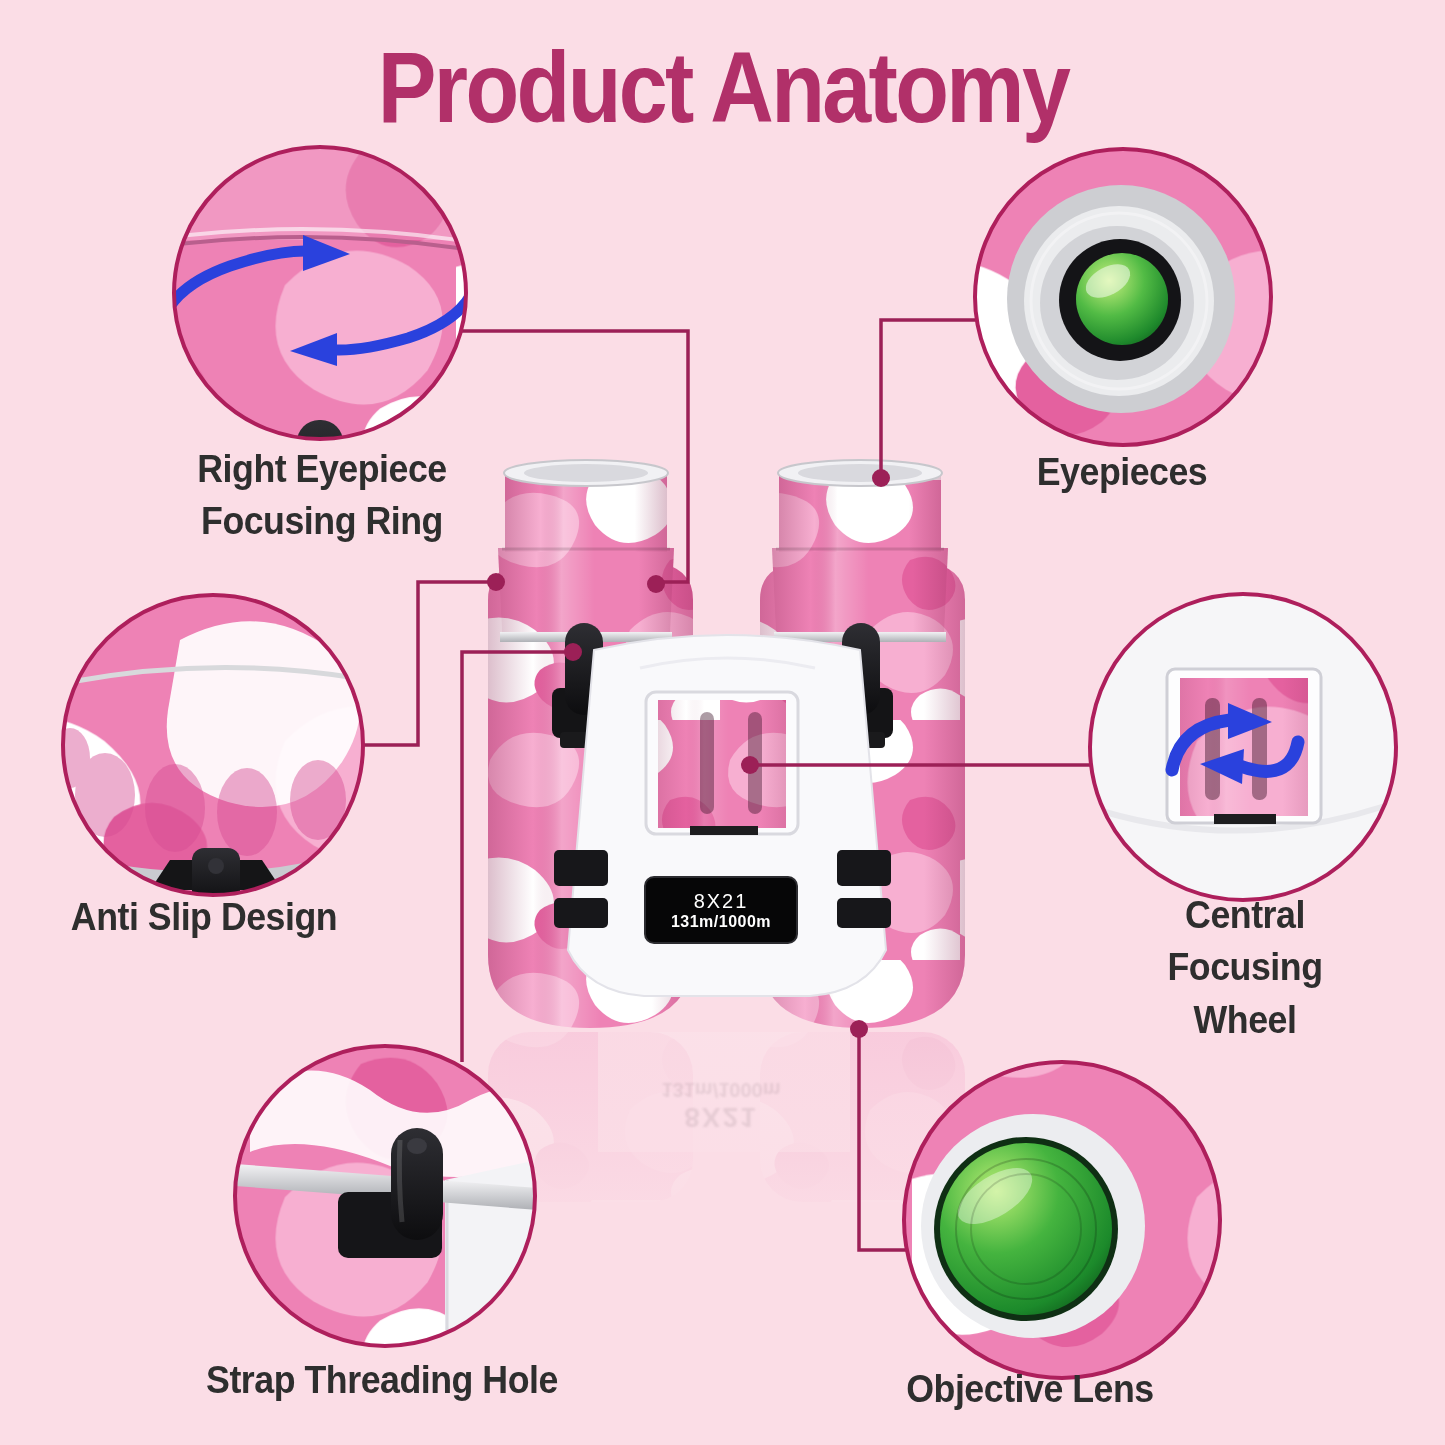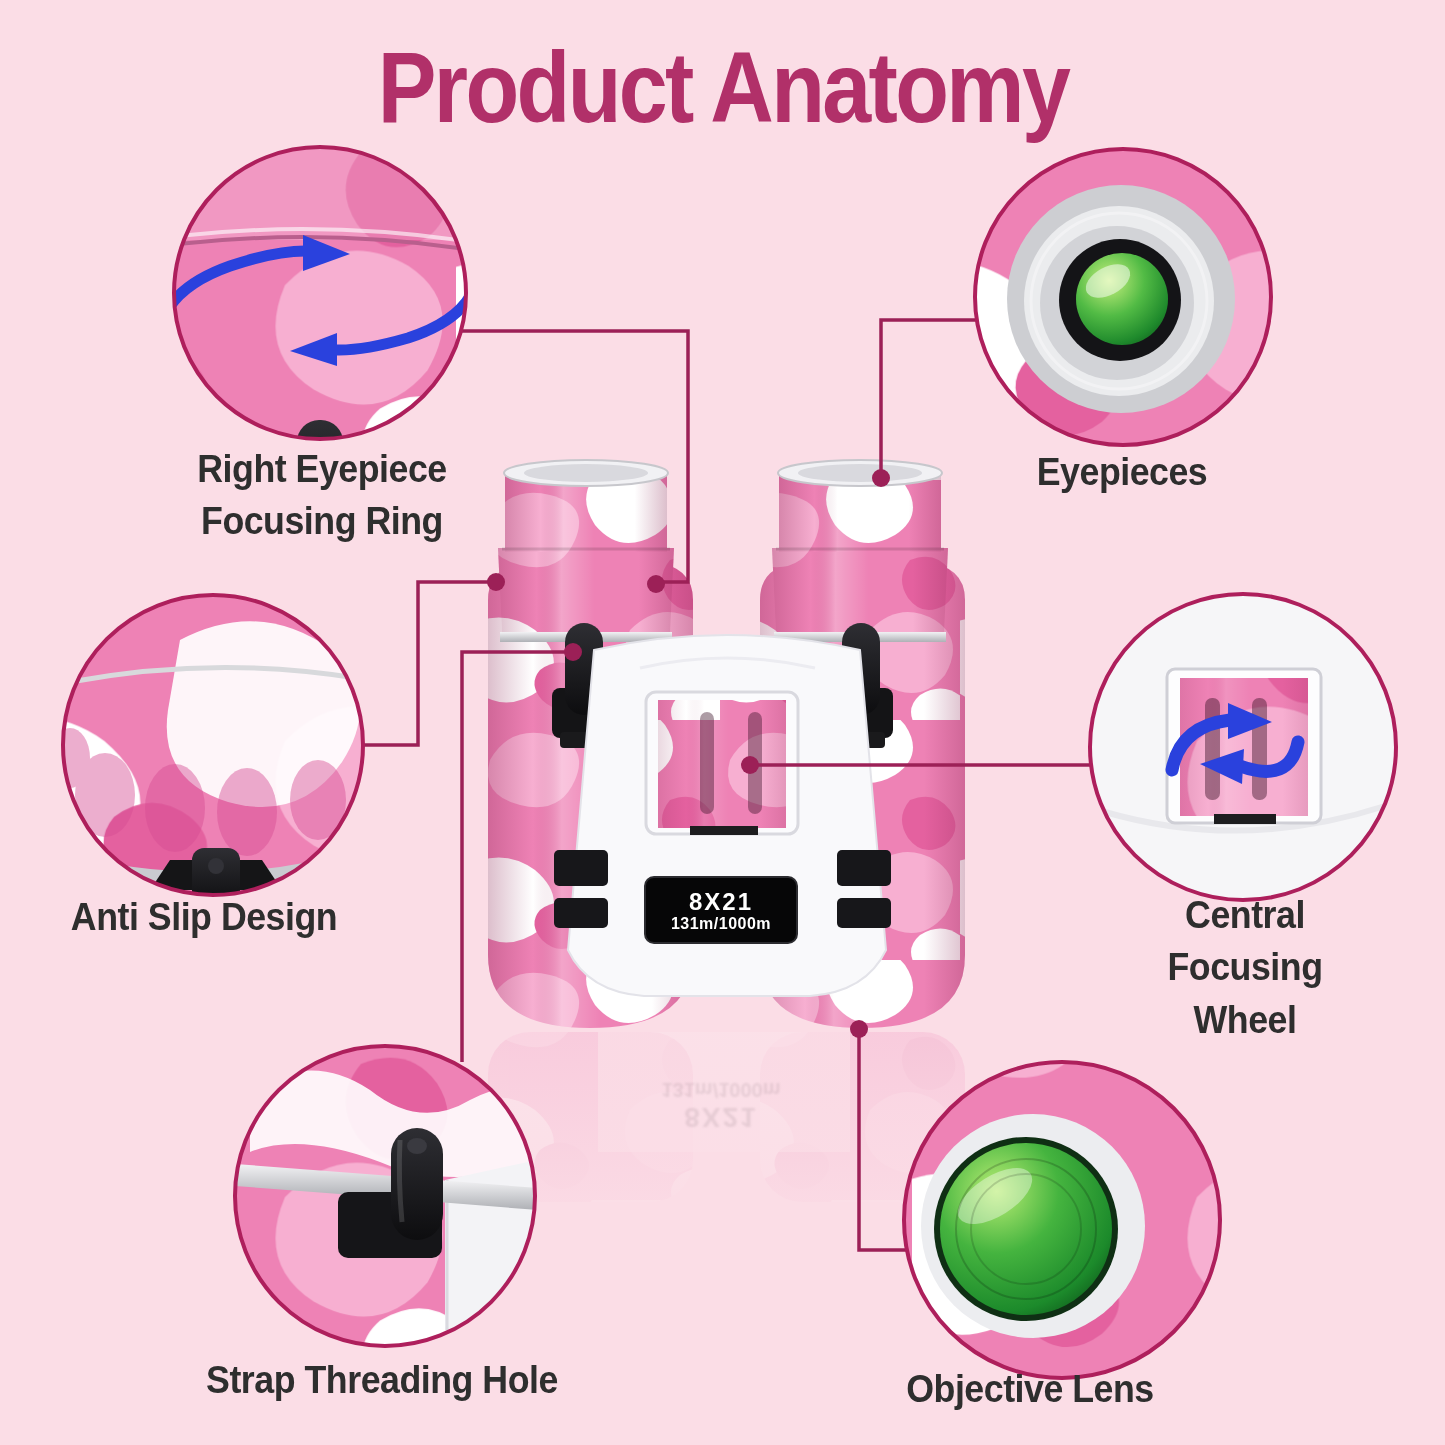--- a/index.html
+++ b/index.html
@@ -15,21 +15,21 @@
   .callout-label{
     position:absolute;transform:translateX(-50%) scaleX(0.94);
     text-align:center;font-weight:bold;font-size:38px;line-height:1.38;
     color:#2e2e2e;white-space:pre-line;letter-spacing:-0.5px;
   }
   .display-text{
     position:absolute;left:645px;top:879px;width:152px;height:64px;
     display:flex;flex-direction:column;align-items:center;justify-content:center;
     color:#ffffff;
   }
-  .display-text .d1{font-size:24px;font-weight:bold;letter-spacing:2px;line-height:1.05;}
+  .display-text .d1{font-size:20px;font-weight:normal;letter-spacing:2px;line-height:1.05;}
   .display-text .d2{font-size:16px;font-weight:bold;letter-spacing:0.5px;line-height:1.2;}
   .reflection-text{
     position:absolute;left:645px;top:1078px;width:152px;
     transform:scaleY(-1);opacity:0.14;color:#6d5b63;text-align:center;
     filter:blur(1px);
   }
   .reflection-text .d1{font-size:28px;font-weight:bold;letter-spacing:2px;}
   .reflection-text .d2{font-size:20px;font-weight:bold;}
 </style>
 </head>

